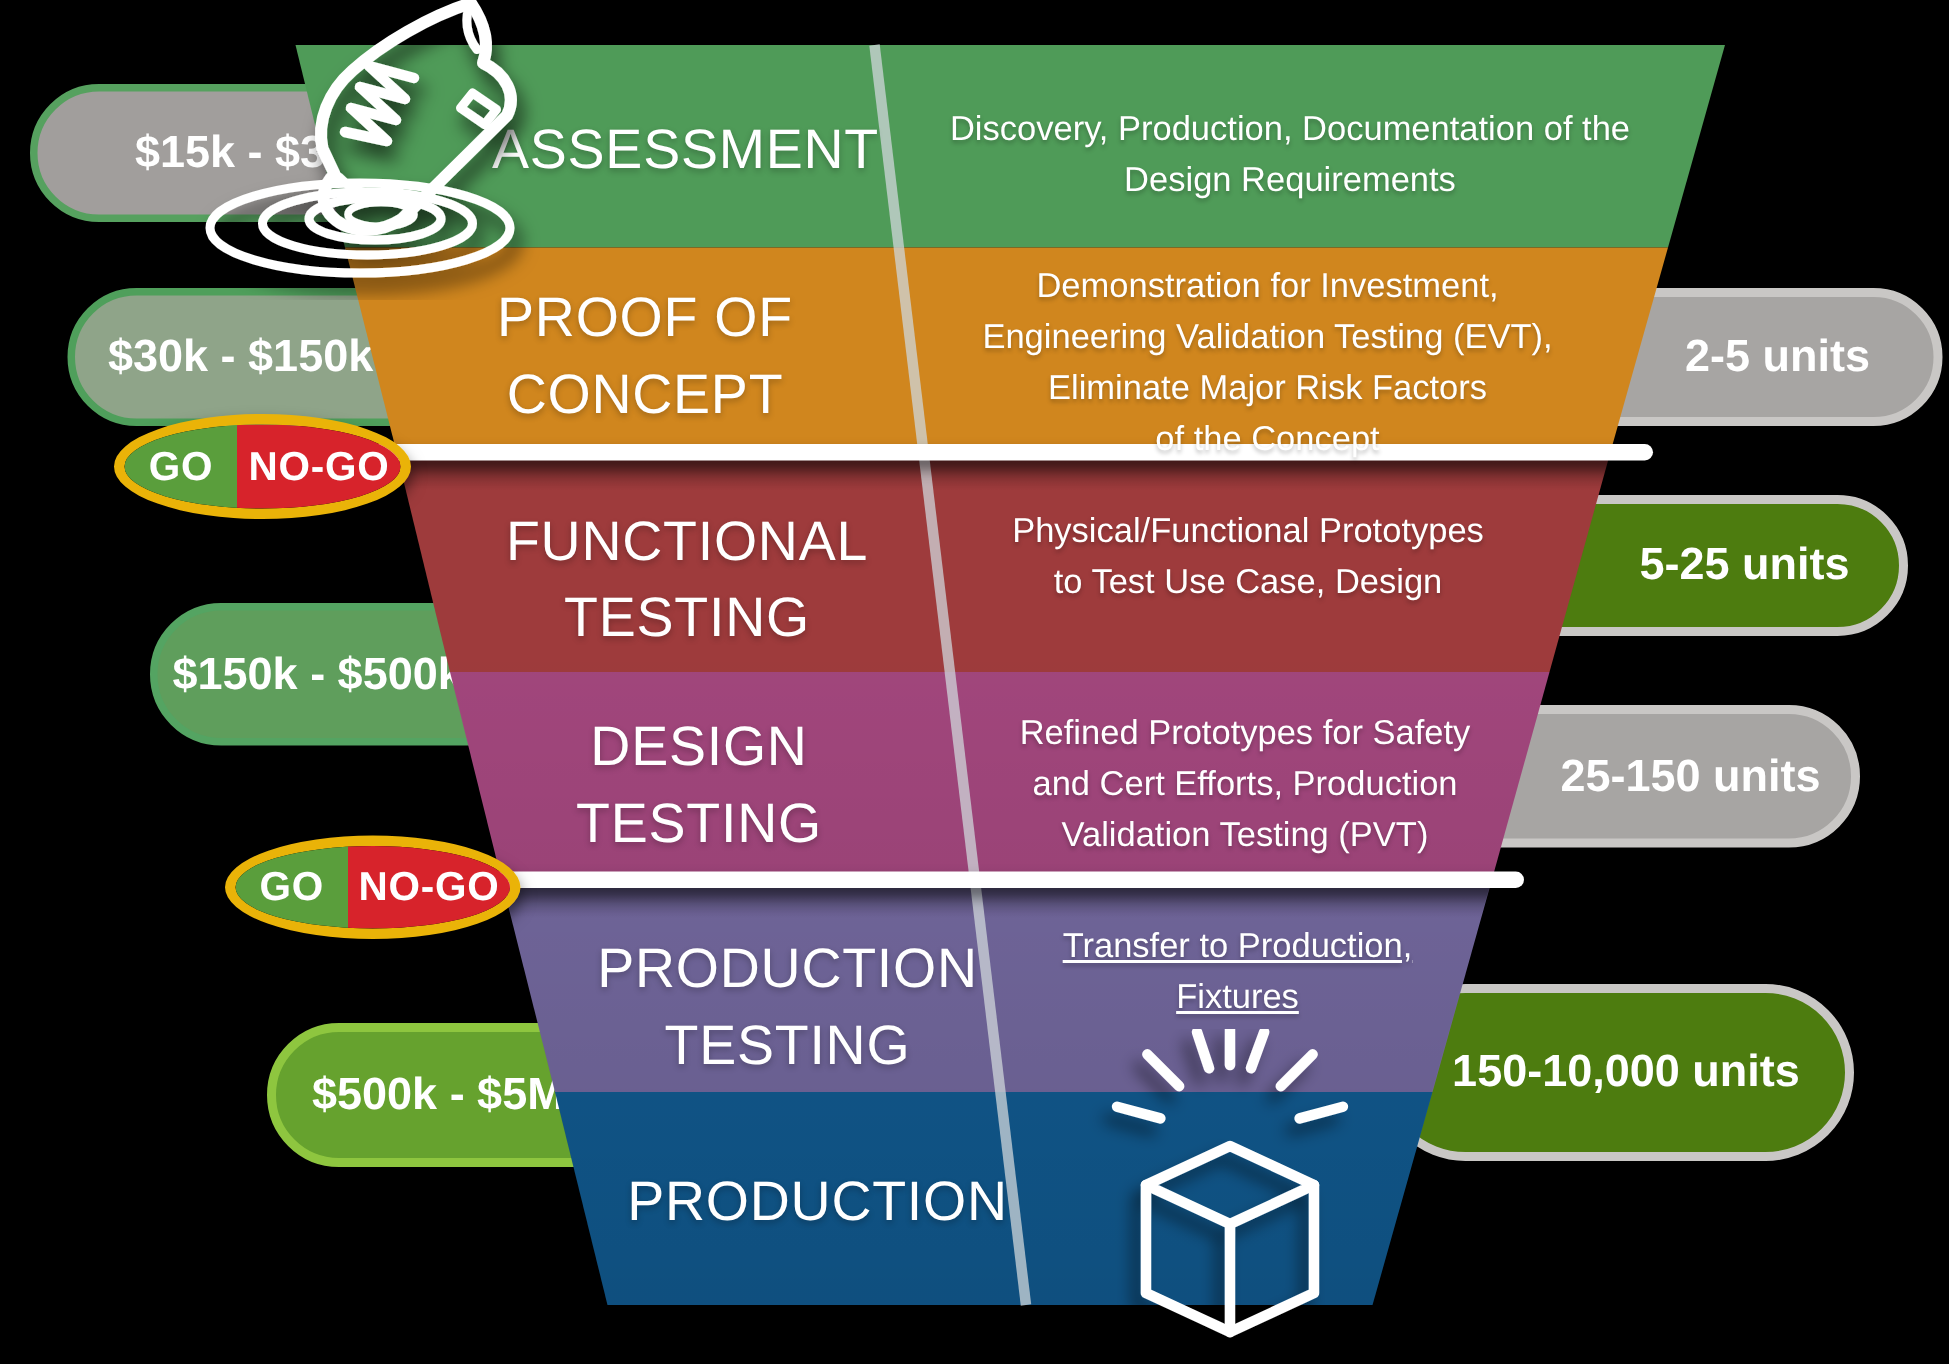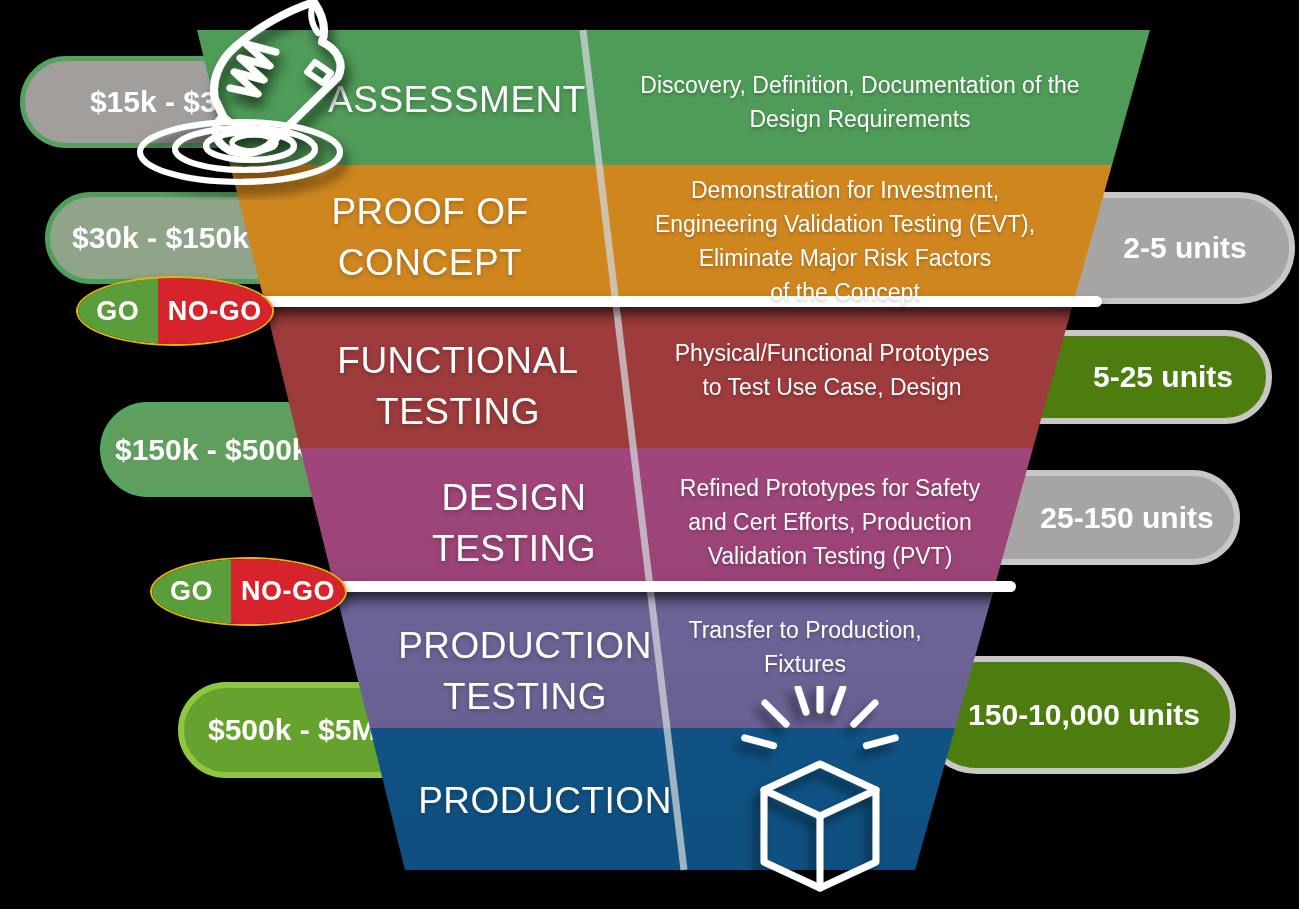--- a/index.html
+++ b/index.html
@@ -12,21 +12,21 @@
   .pill{
     position:absolute;box-sizing:border-box;border-style:solid;border-radius:70px;
     display:flex;align-items:center;color:#fff;font-weight:bold;
     box-shadow:0 5px 9px rgba(0,0,0,0.55);
   }
   .cost-pill{font-size:30px;justify-content:flex-start;}
   .cost-pill.centered{justify-content:center;}
   .unit-pill{font-size:30px;justify-content:center;text-align:center;line-height:38px;}
   
   .gate{
-    position:absolute;box-sizing:border-box;border:2px solid #eab308;border-radius:50%;
+    position:absolute;box-sizing:border-box;border:7px solid #eab308;border-radius:50%;
     display:flex;overflow:hidden;box-shadow:0 6px 10px rgba(0,0,0,0.55);
   }
   .gate-half{display:flex;align-items:center;justify-content:center;height:100%;
     color:#fff;font-weight:bold;font-size:27px;letter-spacing:0.5px;}
   
   .stage-label{
     position:absolute;transform:translateX(-50%);color:#fff;font-size:37px;line-height:51px;
     letter-spacing:0.5px;text-align:center;white-space:nowrap;
     text-shadow:0 2px 4px rgba(0,0,0,0.25);
   }
@@ -52,21 +52,21 @@
   <div class="pill cost-pill" style="left: 45px; top: 192px; width: 595px; height: 92px; border-width: 5px; padding-left: 22px; background: rgb(143, 164, 137); border-color: rgb(79, 159, 91);">
     <span>$30k - $150k</span>
   </div>
   <div class="pill cost-pill" style="left: 100px; top: 402px; width: 540px; height: 95px; border-width: 5px; padding-left: 10px; background: rgb(95, 158, 92); border-color: rgb(84, 164, 98);">
     <span>$150k - $500k</span>
   </div>
   <div class="pill cost-pill" style="left: 178px; top: 682px; width: 460px; height: 96px; border-width: 6px; padding-left: 24px; background: rgb(102, 162, 46); border-color: rgb(142, 198, 63);">
     <span>$500k - $5M</span>
   </div>
 
-  <div class="pill unit-pill" style="left: 1005px; top: 192px; width: 290px; height: 112px; border-width: 6px; padding-left: 70px; background: rgb(167, 165, 163); border-color: rgb(201, 199, 197);">
+  <div class="pill unit-pill" style="left: 1005px; top: 192px; width: 290px; height: 92px; border-width: 6px; padding-left: 70px; background: rgb(167, 165, 163); border-color: rgb(201, 199, 197);">
     <span>2-5 units</span>
   </div>
   <div class="pill unit-pill" style="left: 975px; top: 330px; width: 297px; height: 94px; border-width: 6px; padding-left: 79px; background: #4d7c0f; border-color: rgb(201, 199, 197);">
     <span>5-25 units</span>
   </div>
   <div class="pill unit-pill" style="left: 945px; top: 470px; width: 295px; height: 95px; border-width: 6px; padding-left: 69px; background: rgb(167, 165, 163); border-color: rgb(201, 199, 197);">
     <span>25-150 units</span>
   </div>
   <div class="pill unit-pill" style="left: 918px; top: 656px; width: 318px; height: 118px; border-width: 6px; padding-left: 14px; background: #4d7c0f; border-color: rgb(201, 199, 197);">
     <span>
@@ -127,52 +127,52 @@
     <span>ASSESSMENT</span>
   </div>
   <div class="stage-label" style="left:430px;top:186px;">
     <span>PROOF OF</span>
     <span>CONCEPT</span>
   </div>
   <div class="stage-label" style="left:458px;top:335px;">
     <span>FUNCTIONAL</span>
     <span>TESTING</span>
   </div>
-  <div class="stage-label" style="left:514px;top:472px;">
+  <div class="stage-label" style="left:466px;top:472px;">
     <span>DESIGN</span>
     <span>TESTING</span>
   </div>
   <div class="stage-label" style="left:525px;top:620px;">
     <span>PRODUCTION</span>
     <span>TESTING</span>
   </div>
   <div class="stage-label" style="left:545px;top:775px;">
     <span>PRODUCTION</span>
   </div>
 
   <div class="stage-desc" style="left:860px;top:68px;">
-    <span>Discovery, Definition, Documentation of the</span>
+    <span>Discovery, Production, Documentation of the</span>
     <span>Design Requirements</span>
   </div>
   <div class="stage-desc" style="left:845px;top:173px;">
     <span>Demonstration for Investment,</span>
     <span>Engineering Validation Testing (EVT),</span>
     <span>Eliminate Major Risk Factors</span>
     <span>of the Concept</span>
   </div>
   <div class="stage-desc" style="left:832px;top:336px;">
     <span>Physical/Functional Prototypes</span>
     <span>to Test Use Case, Design</span>
   </div>
   <div class="stage-desc" style="left:830px;top:471px;">
     <span>Refined Prototypes for Safety</span>
     <span>and Cert Efforts, Production</span>
     <span>Validation Testing (PVT)</span>
   </div>
-  <div class="stage-desc" style="left:805px;top:613px;">
+  <div class="stage-desc" style="left:825px;top:613px;text-decoration:underline;">
     <span>Transfer to Production,</span>
     <span>Fixtures</span>
   </div>
 
   <svg class="layer" style="left:118px;top:0px;" width="245" height="200" viewBox="0 0 245 200">
     <defs>
       <filter id="shoeShadow" x="-40%" y="-40%" width="180%" height="180%">
         <feDropShadow dx="4" dy="9" stdDeviation="6" flood-color="#000" flood-opacity="0.65"></feDropShadow>
       </filter>
     </defs>

